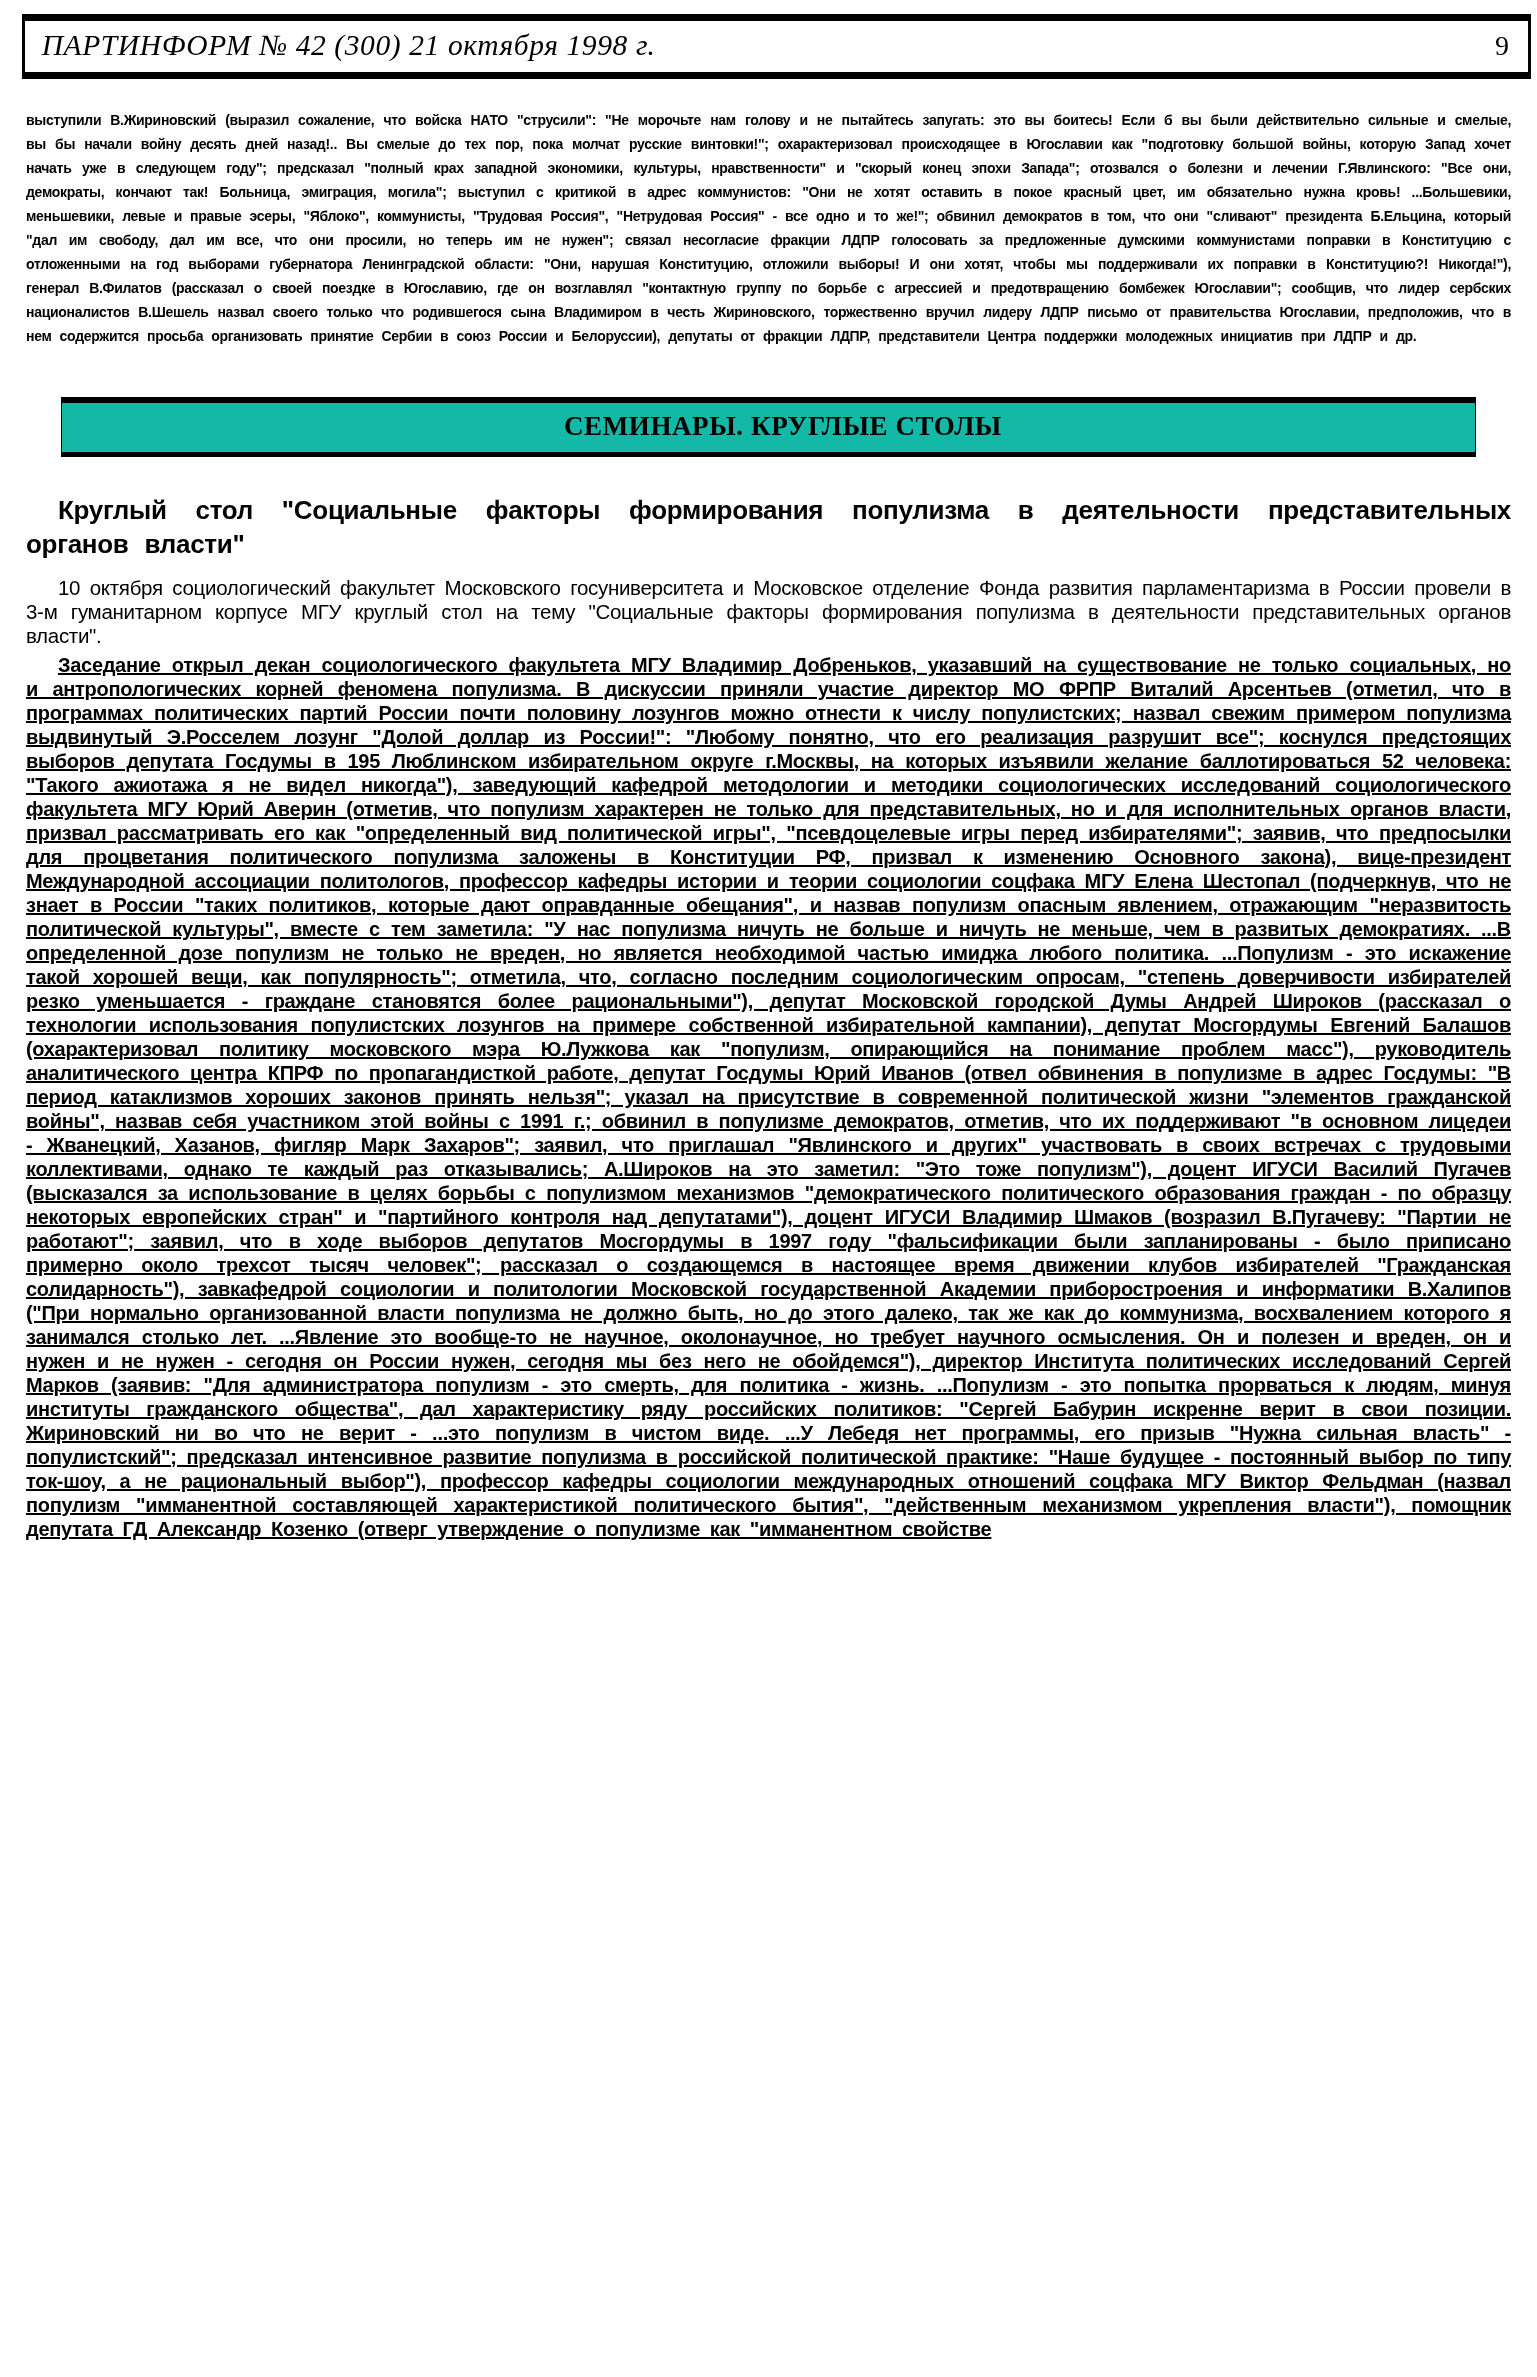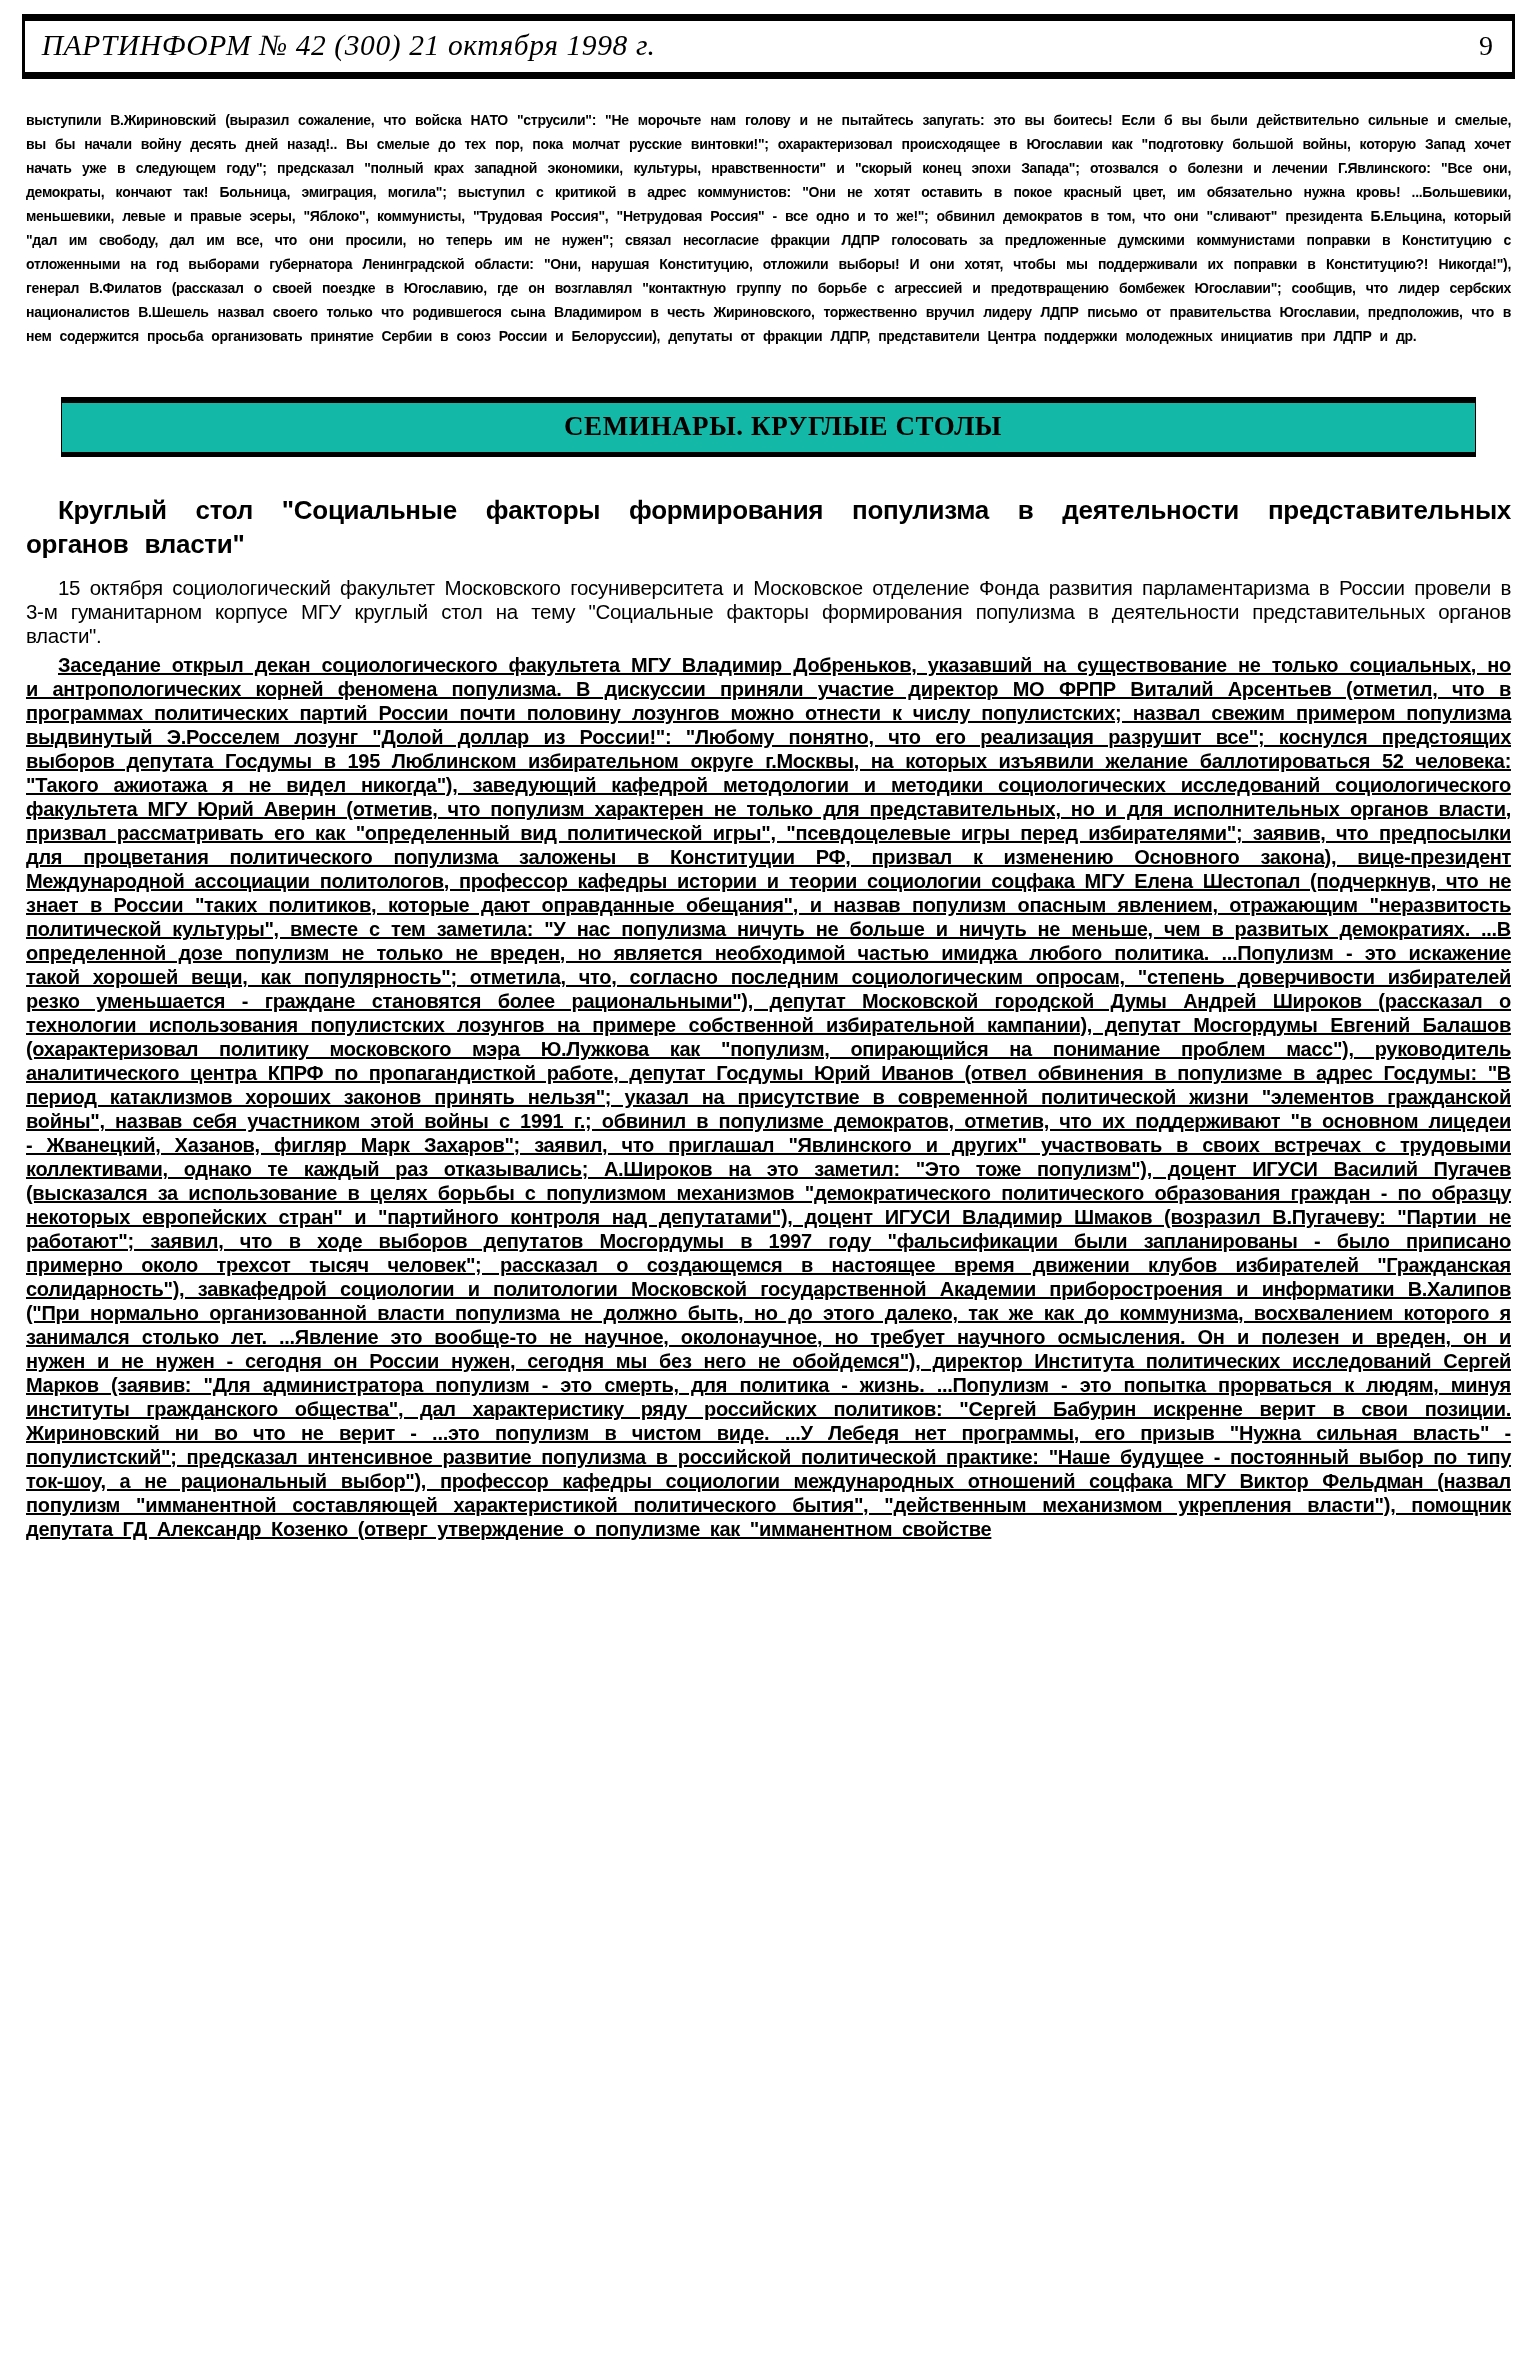--- a/index.html
+++ b/index.html
@@ -6,21 +6,21 @@
   .page {
     position: relative;
     width: 1537px;
     height: 2377px;
     background: #ffffff;
     color: #000000;
     font-family: "Liberation Sans", sans-serif;
     overflow: hidden;
   }
   .header-box {
-    margin: 14px 22px 0 22px;
+    margin: 14px 6px 0 22px;
     border: 3.2px solid #000;
     border-top-width: 7px;
     border-bottom-width: 7px;
     background: #ffffff;
     display: flex;
     justify-content: space-between;
     align-items: baseline;
     padding: 7.7px 19px 10.2px 16.7px;
   }
   .header-title {
@@ -104,20 +104,20 @@
   <div class="content">
 
     <p class="p-continuation">выступили В.Жириновский (выразил сожаление, что войска НАТО "струсили": "Не морочьте нам голову и не пытайтесь запугать: это вы боитесь! Если б вы были действительно сильные и смелые, вы бы начали войну десять дней назад!.. Вы смелые до тех пор, пока молчат русские винтовки!"; охарактеризовал происходящее в Югославии как "подготовку большой войны, которую Запад хочет начать уже в следующем году"; предсказал "полный крах западной экономики, культуры, нравственности" и "скорый конец эпохи Запада"; отозвался о болезни и лечении Г.Явлинского: "Все они, демократы, кончают так! Больница, эмиграция, могила"; выступил с критикой в адрес коммунистов: "Они не хотят оставить в покое красный цвет, им обязательно нужна кровь! ...Большевики, меньшевики, левые и правые эсеры, "Яблоко", коммунисты, "Трудовая Россия", "Нетрудовая Россия" - все одно и то же!"; обвинил демократов в том, что они "сливают" президента Б.Ельцина, который "дал им свободу, дал им все, что они просили, но теперь им не нужен"; связал несогласие фракции ЛДПР голосовать за предложенные думскими коммунистами поправки в Конституцию с отложенными на год выборами губернатора Ленинградской области: "Они, нарушая Конституцию, отложили выборы! И они хотят, чтобы мы поддерживали их поправки в Конституцию?! Никогда!"), генерал В.Филатов (рассказал о своей поездке в Югославию, где он возглавлял "контактную группу по борьбе с агрессией и предотвращению бомбежек Югославии"; сообщив, что лидер сербских националистов В.Шешель назвал своего только что родившегося сына Владимиром в честь Жириновского, торжественно вручил лидеру ЛДПР письмо от правительства Югославии, предположив, что в нем содержится просьба организовать принятие Сербии в союз России и Белоруссии), депутаты от фракции ЛДПР, представители Центра поддержки молодежных инициатив при ЛДПР и др.</p>
 
     <div class="section-box">
       <span>СЕМИНАРЫ. КРУГЛЫЕ СТОЛЫ</span>
     </div>
 
     <h2 class="article-heading">Круглый стол "Социальные факторы формирования популизма в деятельности представительных органов власти"</h2>
 
-    <p class="article-lead">15 октября социологический факультет Московского госуниверситета и Московское отделение Фонда развития парламентаризма в России провели в 3-м гуманитарном корпусе МГУ круглый стол на тему "Социальные факторы формирования популизма в деятельности представительных органов власти".</p>
+    <p class="article-lead">10 октября социологический факультет Московского госуниверситета и Московское отделение Фонда развития парламентаризма в России провели в 3-м гуманитарном корпусе МГУ круглый стол на тему "Социальные факторы формирования популизма в деятельности представительных органов власти".</p>
 
     <p class="article-body">Заседание открыл декан социологического факультета МГУ Владимир Добреньков, указавший на существование не только социальных, но и антропологических корней феномена популизма. В дискуссии приняли участие директор МО ФРПР Виталий Арсентьев (отметил, что в программах политических партий России почти половину лозунгов можно отнести к числу популистских; назвал свежим примером популизма выдвинутый Э.Росселем лозунг "Долой доллар из России!": "Любому понятно, что его реализация разрушит все"; коснулся предстоящих выборов депутата Госдумы в 195 Люблинском избирательном округе г.Москвы, на которых изъявили желание баллотироваться 52 человека: "Такого ажиотажа я не видел никогда"), заведующий кафедрой методологии и методики социологических исследований социологического факультета МГУ Юрий Аверин (отметив, что популизм характерен не только для представительных, но и для исполнительных органов власти, призвал рассматривать его как "определенный вид политической игры", "псевдоцелевые игры перед избирателями"; заявив, что предпосылки для процветания политического популизма заложены в Конституции РФ, призвал к изменению Основного закона), вице-президент Международной ассоциации политологов, профессор кафедры истории и теории социологии соцфака МГУ Елена Шестопал (подчеркнув, что не знает в России "таких политиков, которые дают оправданные обещания", и назвав популизм опасным явлением, отражающим "неразвитость политической культуры", вместе с тем заметила: "У нас популизма ничуть не больше и ничуть не меньше, чем в развитых демократиях. ...В определенной дозе популизм не только не вреден, но является необходимой частью имиджа любого политика. ...Популизм - это искажение такой хорошей вещи, как популярность"; отметила, что, согласно последним социологическим опросам, "степень доверчивости избирателей резко уменьшается - граждане становятся более рациональными"), депутат Московской городской Думы Андрей Широков (рассказал о технологии использования популистских лозунгов на примере собственной избирательной кампании), депутат Мосгордумы Евгений Балашов (охарактеризовал политику московского мэра Ю.Лужкова как "популизм, опирающийся на понимание проблем масс"), руководитель аналитического центра КПРФ по пропагандисткой работе, депутат Госдумы Юрий Иванов (отвел обвинения в популизме в адрес Госдумы: "В период катаклизмов хороших законов принять нельзя"; указал на присутствие в современной политической жизни "элементов гражданской войны", назвав себя участником этой войны с 1991 г.; обвинил в популизме демократов, отметив, что их поддерживают "в основном лицедеи - Жванецкий, Хазанов, фигляр Марк Захаров"; заявил, что приглашал "Явлинского и других" участвовать в своих встречах с трудовыми коллективами, однако те каждый раз отказывались; А.Широков на это заметил: "Это тоже популизм"), доцент ИГУСИ Василий Пугачев (высказался за использование в целях борьбы с популизмом механизмов "демократического политического образования граждан - по образцу некоторых европейских стран" и "партийного контроля над депутатами"), доцент ИГУСИ Владимир Шмаков (возразил В.Пугачеву: "Партии не работают"; заявил, что в ходе выборов депутатов Мосгордумы в 1997 году "фальсификации были запланированы - было приписано примерно около трехсот тысяч человек"; рассказал о создающемся в настоящее время движении клубов избирателей "Гражданская солидарность"), завкафедрой социологии и политологии Московской государственной Академии приборостроения и информатики В.Халипов ("При нормально организованной власти популизма не должно быть, но до этого далеко, так же как до коммунизма, восхвалением которого я занимался столько лет. ...Явление это вообще-то не научное, околонаучное, но требует научного осмысления. Он и полезен и вреден, он и нужен и не нужен - сегодня он России нужен, сегодня мы без него не обойдемся"), директор Института политических исследований Сергей Марков (заявив: "Для администратора популизм - это смерть, для политика - жизнь. ...Популизм - это попытка прорваться к людям, минуя институты гражданского общества", дал характеристику ряду российских политиков: "Сергей Бабурин искренне верит в свои позиции. Жириновский ни во что не верит - ...это популизм в чистом виде. ...У Лебедя нет программы, его призыв "Нужна сильная власть" - популистский"; предсказал интенсивное развитие популизма в российской политической практике: "Наше будущее - постоянный выбор по типу ток-шоу, а не рациональный выбор"), профессор кафедры социологии международных отношений соцфака МГУ Виктор Фельдман (назвал популизм "имманентной составляющей характеристикой политического бытия", "действенным механизмом укрепления власти"), помощник депутата ГД Александр Козенко (отверг утверждение о популизме как "имманентном свойстве</p>
 
   </div>
 
 </div>
 
 
 </body></html>

